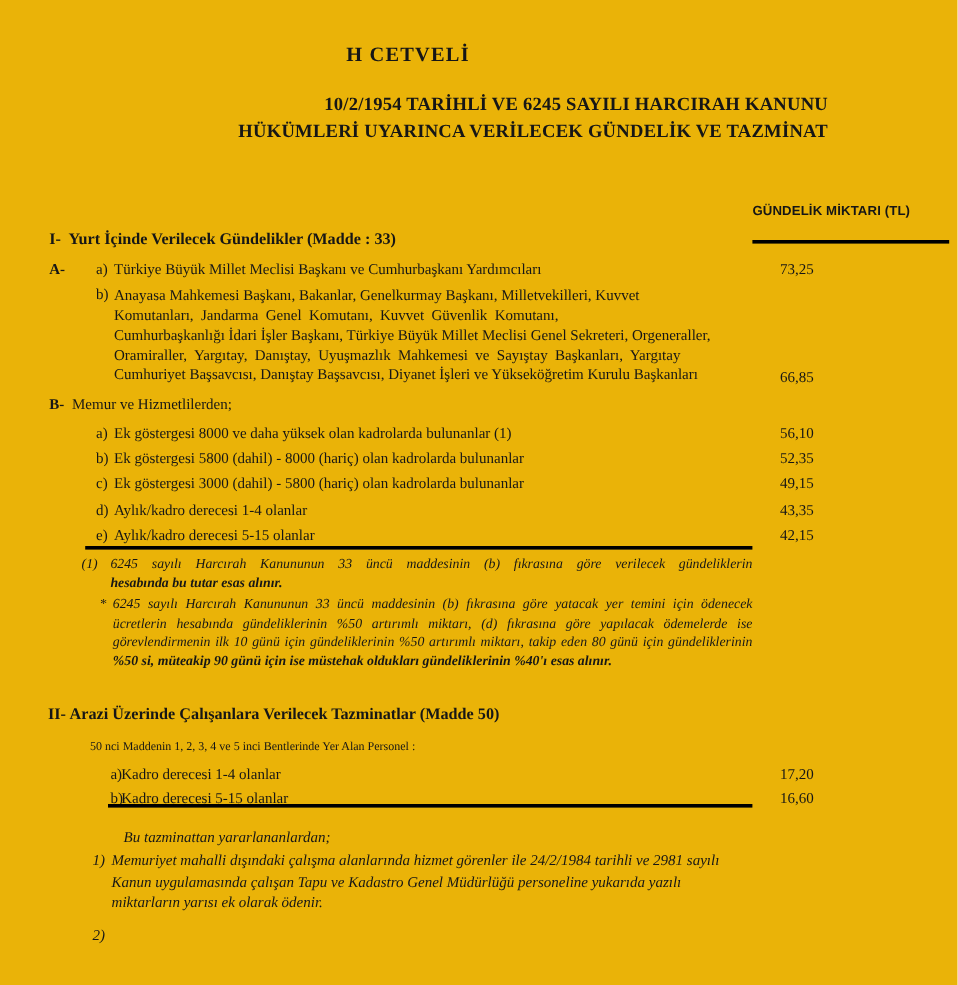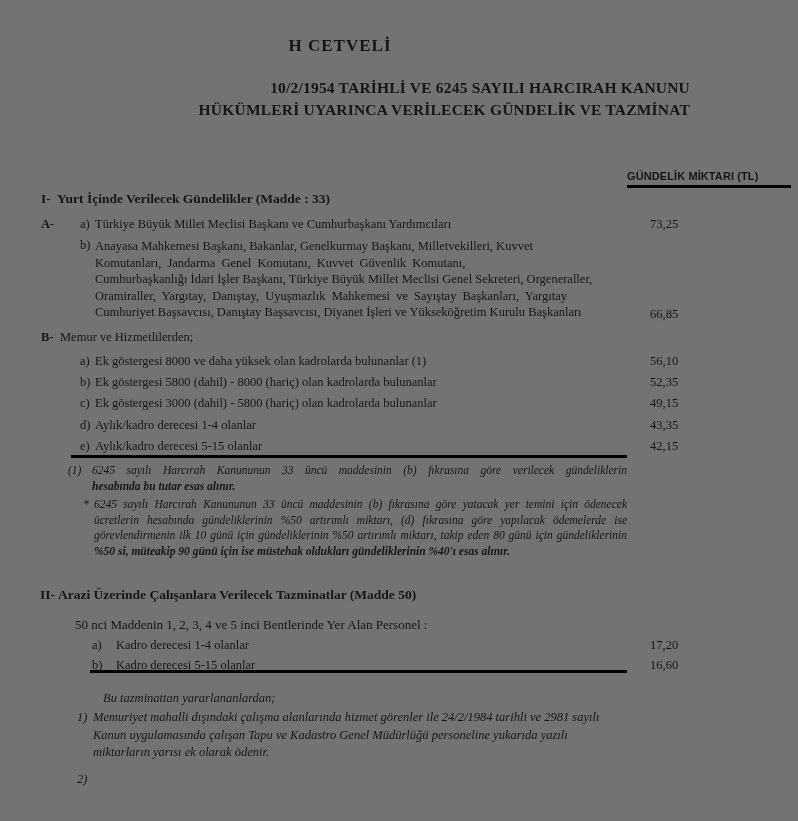--- a/index.html
+++ b/index.html
@@ -1,48 +1,48 @@
 <!DOCTYPE html>
 <html><head>
 <meta charset="utf-8">
 <style>
   html,body{margin:0;padding:0;background:#ffffff;}
   .page{
-    position:relative;width:798px;height:821px;background:#737373;overflow:hidden;
+    position:relative;width:798px;height:821px;background:#eab308;overflow:hidden;
     font-family:"Liberation Serif", serif;color:#161616;
   }
   
   .doc-title{
     position:absolute;top:36px;left:0;width:680px;text-align:center;
     font-size:17px;font-weight:bold;letter-spacing:1px;
   }
   .doc-subtitle{
     position:absolute;top:77px;left:0;width:690px;text-align:right;
     font-size:15.5px;font-weight:bold;line-height:22px;letter-spacing:0.2px;
   }
   
   .amount-header{
     position:absolute;top:170px;left:627px;width:164px;
     font-family:"Liberation Sans", sans-serif;font-size:11px;font-weight:bold;
-    padding-bottom:3px;border-bottom:3px solid #000;letter-spacing:0.1px;
+    padding-bottom:18px;border-bottom:3px solid #000;letter-spacing:0.1px;
   }
   
   .sec-heading{position:absolute;left:0;width:798px;font-size:13.5px;font-weight:bold;}
   .sec-heading .marker{position:absolute;left:41px;}
   .sec-heading .htext{position:absolute;left:57px;white-space:nowrap;}
   #s1-heading{top:191px;}
   #s2-heading{top:587px;}
   
   .row{position:absolute;left:0;width:798px;font-size:12.5px;line-height:16px;}
   .row .grp{position:absolute;left:41px;font-weight:bold;}
   .row .lab{position:absolute;left:80px;}
   .row .txt{position:absolute;left:95px;white-space:nowrap;}
   .row .amt{position:absolute;left:650px;}
   .row.s2 .lab{left:92px;}
-  .row.s2 .txt{left:116px;}
+  .row.s2 .txt{left:101px;}
   #rowAa{top:216px;}
   #rowB0{top:353px;}
   #rowB1{top:374px;}
   #rowB2{top:395px;}
   #rowB3{top:417px;}
   #rowB4{top:438px;}
   #row2a{top:637px;}
   #row2b{top:657px;}
   
   #bHeading{position:absolute;top:330px;left:0;width:798px;font-size:12.5px;}
@@ -64,21 +64,21 @@
   .fn .fnm{position:absolute;left:68px;}
   .fn .fn-lines{position:absolute;left:92px;width:535px;}
   #fn2{font-size:11.5px;}
   #fn2 .fnm{left:83px;}
   #fn2 .fn-lines{left:94px;width:533px;}
   #fn1{top:463px;}
   #fn2{top:497px;}
   .jl{text-align:justify;text-align-last:justify;}
   .fn-lines .pl{white-space:nowrap;font-weight:bold;}
   
-  #s2-intro{position:absolute;top:617px;left:75px;font-size:13px;white-space:nowrap;}
+  #s2-intro{position:absolute;top:617px;left:75px;font-size:10px;white-space:nowrap;}
   #note-heading{position:absolute;top:691px;left:103px;font-size:12.5px;font-style:italic;white-space:nowrap;}
   .note{position:absolute;left:0;width:798px;font-size:12.5px;font-style:italic;line-height:17.5px;}
   .note .nm{position:absolute;left:77px;}
   .note .nl{position:absolute;left:93px;}
   .note .nl div{white-space:nowrap;}
   #note1{top:709px;}
   #note2{top:771px;}
 </style>
 </head>
 <body>

